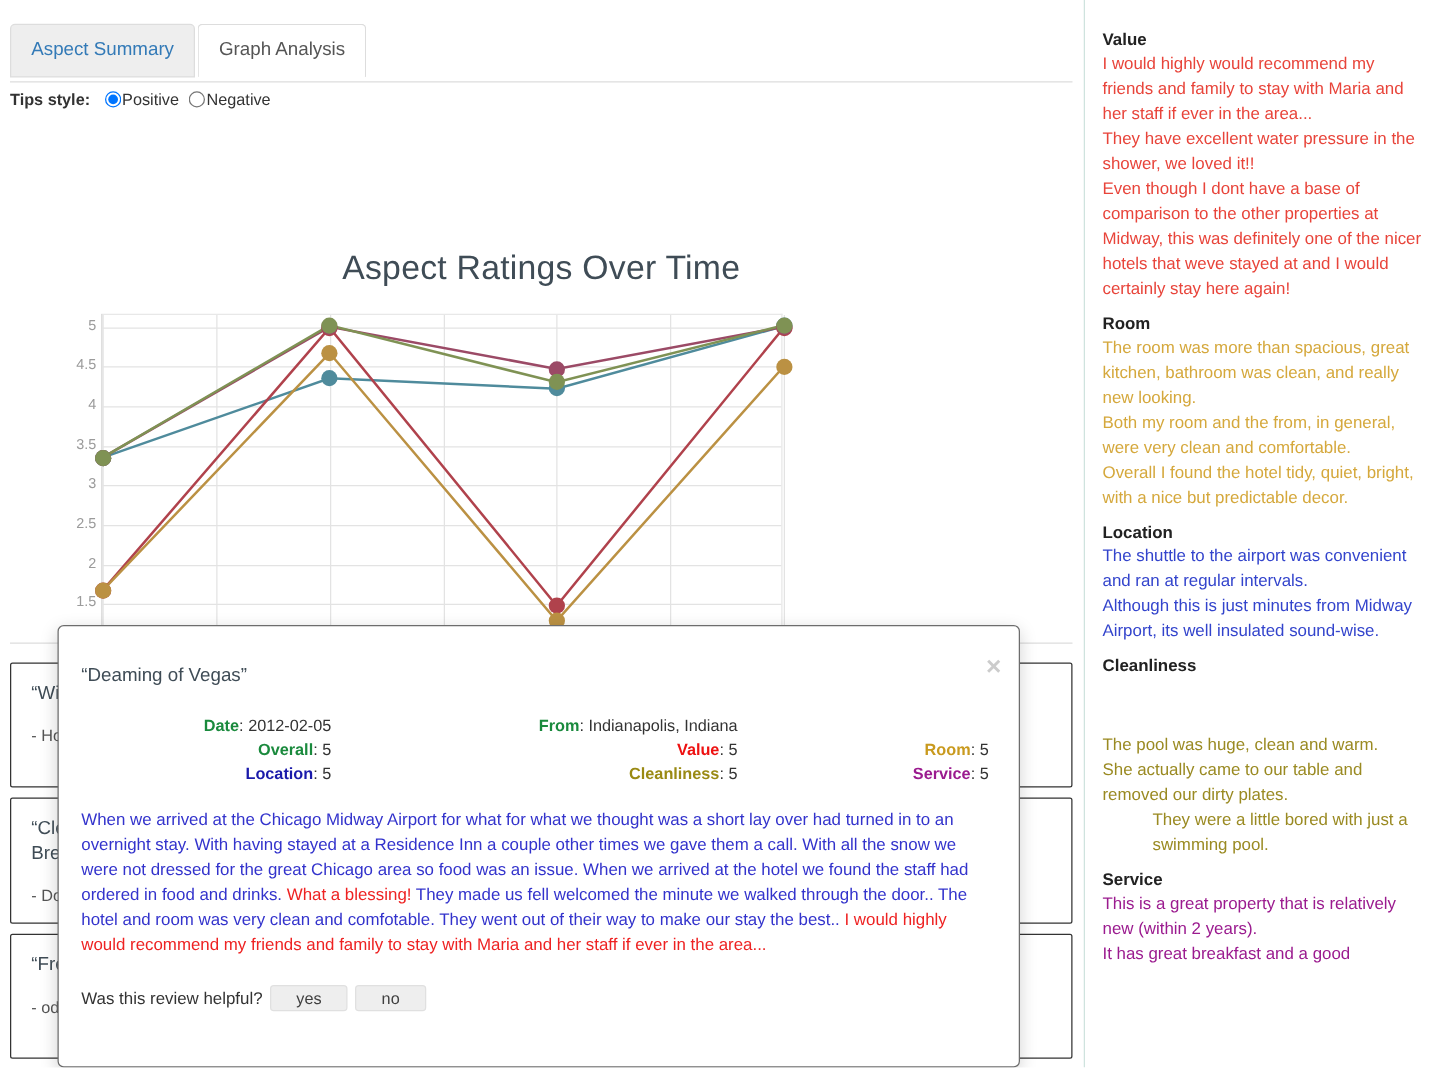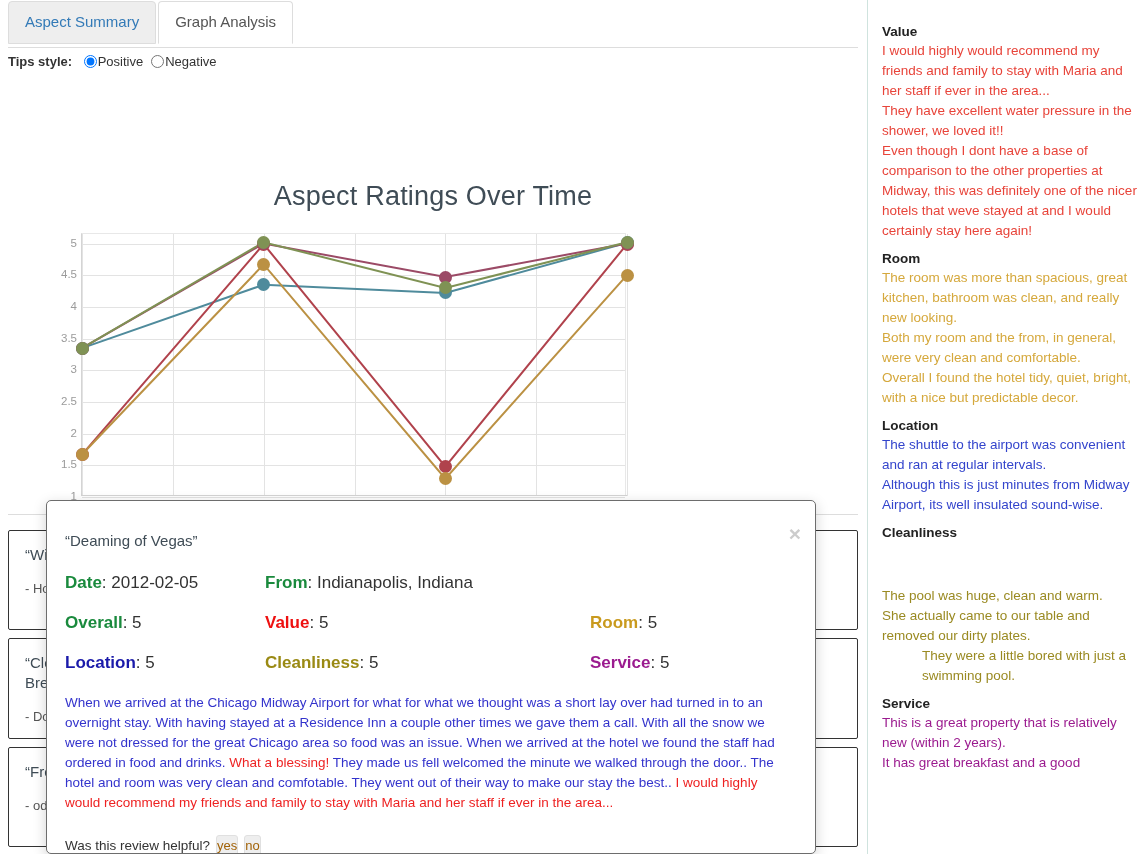--- a/index.html
+++ b/index.html
@@ -13,21 +13,21 @@
   #root { position: relative; width: 1148px; height: 854px; overflow: hidden; }
 
   
   #main-col {
     position: absolute; left: 0; top: 0; width: 866px; height: 854px;
     overflow: hidden;
   }
 
   
   #tabs {
-    position: relative; height: 48px; margin: 0 8px 0 8px;
+    position: relative; height: 48px; margin: 18px 8px 0 8px;
     border-bottom: 1px solid #dddddd;
   }
   .tab {
     display: inline-block; padding: 10px 16px 11px 16px;
     font-size: 15px; line-height: 20px; color: #337ab7;
     border: 1px solid transparent; border-radius: 4px 4px 0 0;
     margin-right: 2px; cursor: pointer; vertical-align: bottom;
     background: #eeeeee; border-color: #dddddd; position: relative; top: 1px;
   }
   .tab.active {
@@ -111,41 +111,41 @@
   #modal-close {
     position: absolute; right: 14px; top: 22px; font-size: 21px; color: #cccccc;
     cursor: pointer; line-height: 1; font-weight: bold;
   }
   #modal-body { padding: 30px 24px 10px 18px; }
   .m-title { font-size: 15px; color: #3f4c56; line-height: 20px; }
   .m-author { font-size: 13.5px; color: #555555; margin-top: 18px; }
   #m-meta {
     margin-top: 22px; display: grid;
     grid-template-columns: 200px 325px auto;
-    row-gap: 20px; font-size: 17px; color: #333333;
+    row-gap: 4px; font-size: 13px; color: #333333; text-align: right;
   }
   #m-meta b { font-weight: bold; }
   .mc-date { color: #1a8a3d; }
   .mc-from { color: #1a8a3d; }
   .mc-overall { color: #1a8a3d; }
   .mc-value { color: #ee1111; }
   .mc-room { color: #c99a1e; }
   .mc-location { color: #1a1aaa; }
   .mc-clean { color: #9a8a14; }
   .mc-service { color: #9b1b8f; }
   #m-text {
     margin-top: 20px; font-size: 13.5px; line-height: 20px;
     color: #3333cc;
   }
   #m-text .hl { color: #ee2222; }
   #m-helpful { margin-top: 22px; font-size: 13.5px; color: #333333; }
   .vote-btn {
-    display: inline-block; background: #eeeeee; color: #a16207;
+    display: inline-block; background: #eeeeee; color: #404040;
     border: 1px solid #e0e0e0; border-radius: 3px;
-    padding: 2px 0; margin-left: 6px; font-size: 13px; cursor: pointer;
+    padding: 2px 20px; margin-left: 6px; font-size: 13px; cursor: pointer;
   }
 
   
   #sidebar {
     position: absolute; left: 867px; top: 0; width: 281px; height: 854px;
     border-left: 1px solid #cfe3de; padding: 22px 8px 0 14px;
     overflow: hidden; background: #ffffff;
   }
   #hl-title {
     font-size: 29px; font-weight: bold; color: #1d5fa8; margin: 0 0 12px 0;

